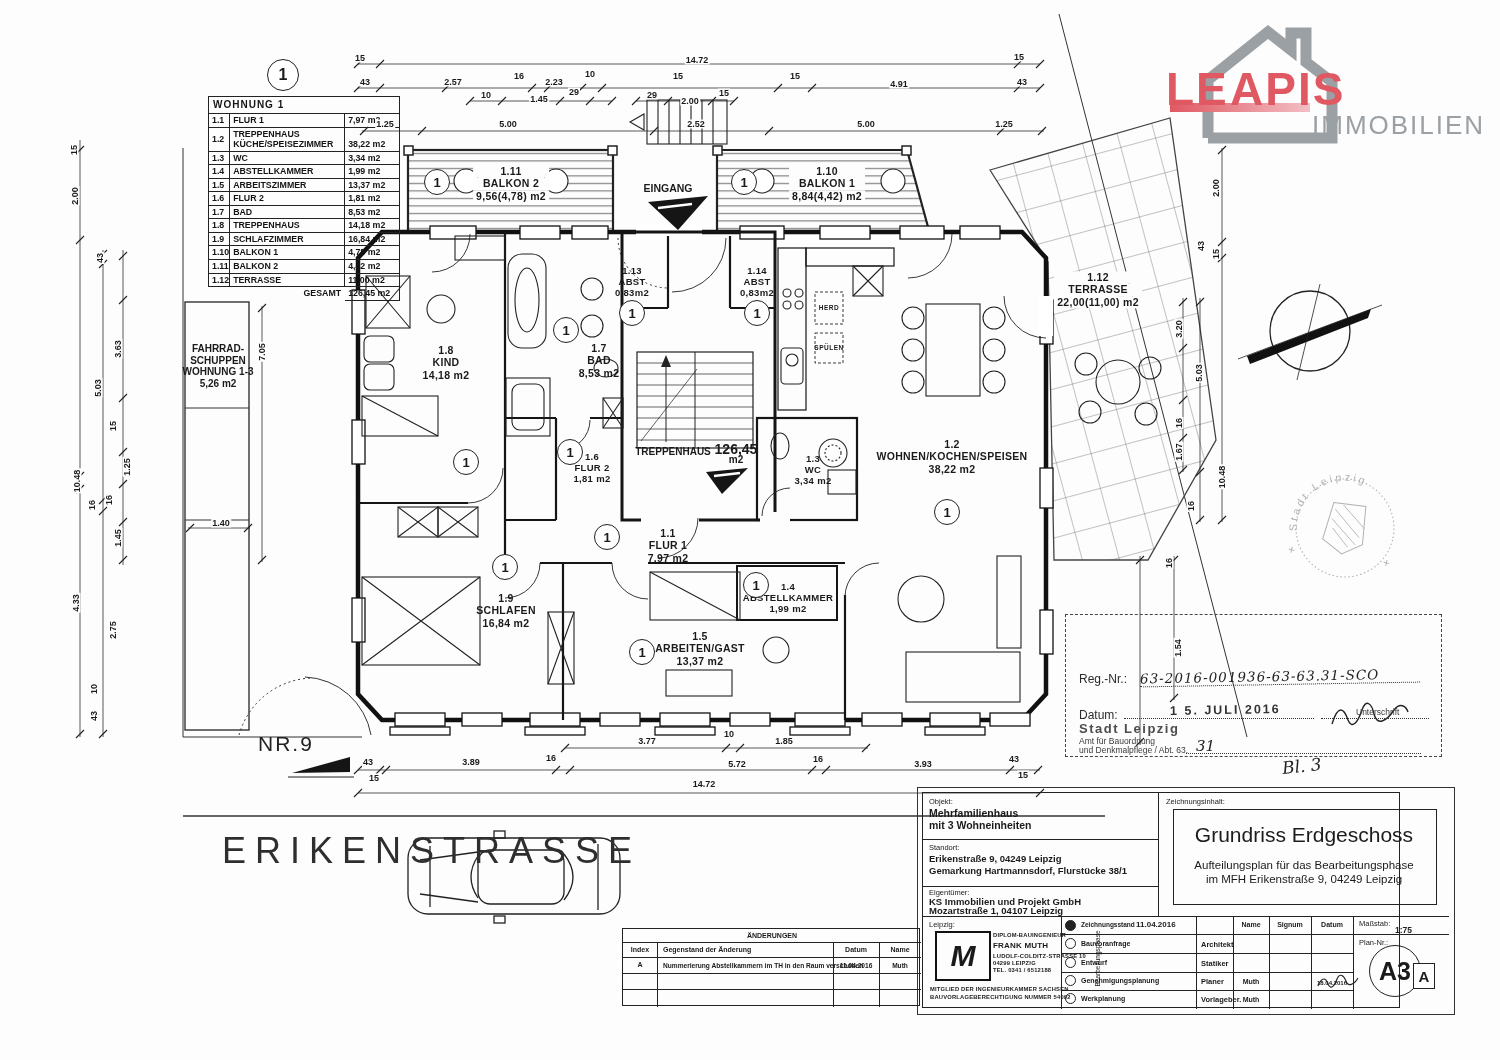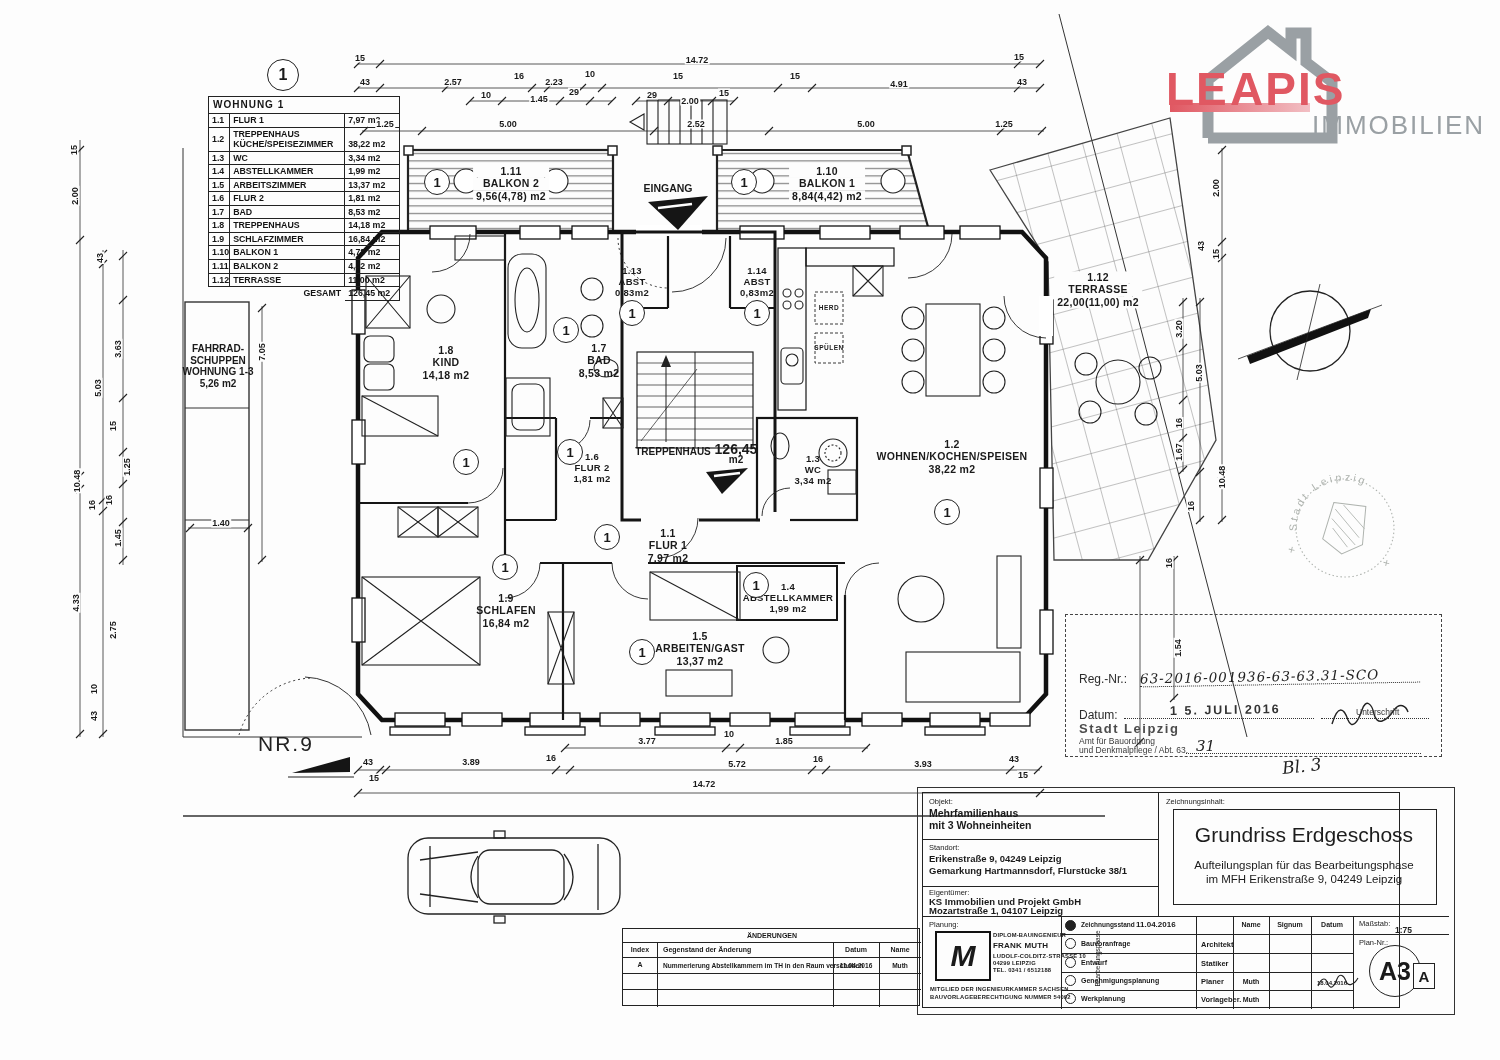--- a/index.html
+++ b/index.html
@@ -476,20 +476,21 @@
   <div class="plab" style="left:736px;top:460px;font-size:10px">m2</div>
   <div class="plab" style="left:829px;top:308px;font-size:6.5px;letter-spacing:.5px">HERD</div>
   <div class="plab" style="left:829px;top:348px;font-size:6.5px;letter-spacing:.5px">SPÜLEN</div>
   <div class="plab" style="left:218px;top:366px;font-size:10px">
     <span style="display:block">FAHRRAD-</span>
       <span style="display:block">SCHUPPEN</span>
     <span style="display:block">WOHNUNG 1-3</span>
       <span style="display:block">5,26 m2</span>
   </div>
   <span class="nr9" style="left:258px;top:732px">NR.9</span>
+  <span class="street" style="left:222px;top:830px">ERIKENSTRASSE</span>
 
   <div class="circ1" style="left:437px;top:182px">1</div>
   <div class="circ1" style="left:744px;top:182px">1</div>
   <div class="circ1" style="left:566px;top:330px">1</div>
   <div class="circ1" style="left:632px;top:313px">1</div>
   <div class="circ1" style="left:757px;top:313px">1</div>
   <div class="circ1" style="left:466px;top:462px">1</div>
   <div class="circ1" style="left:570px;top:452px">1</div>
   <div class="circ1" style="left:947px;top:512px">1</div>
   <div class="circ1" style="left:505px;top:567px">1</div>
@@ -603,21 +604,21 @@
     <span class="cell-lbl" style="left:6px;top:4px">Objekt:</span>
     <span class="t1" style="left:6px;top:14px">Mehrfamilienhaus</span>
     <span class="t1" style="left:6px;top:26px">mit 3 Wohneinheiten</span>
     <span class="cell-lbl" style="left:6px;top:50px">Standort:</span>
     <span class="t2" style="left:6px;top:60px">Erikenstraße 9, 04249 Leipzig</span>
     <span class="t2" style="left:6px;top:72px">Gemarkung Hartmannsdorf, Flurstücke 38/1</span>
     <span class="cell-lbl" style="left:6px;top:95px">Eigentümer:</span>
     <span class="t2" style="left:6px;top:103px">KS Immobilien und Projekt GmbH</span>
     <span class="t2" style="left:6px;top:112px">Mozartstraße 1, 04107 Leipzig</span>
 
-    <span class="cell-lbl" style="left:6px;top:127px">Planung:</span>
+    <span class="cell-lbl" style="left:6px;top:127px">Leipzig:</span>
     <div class="mbox">M</div>
     <span class="tiny" style="left:70px;top:139px">DIPLOM-BAUINGENIEUR</span>
     <span class="tiny b" style="left:70px;top:148px;font-size:8px">FRANK MUTH</span>
     <span class="tiny" style="left:70px;top:160px">LUDOLF-COLDITZ-STRASSE 10</span>
     <span class="tiny" style="left:70px;top:167px">04299 LEIPZIG</span>
     <span class="tiny" style="left:70px;top:174px">TEL. 0341 / 6512188</span>
     <span class="tiny" style="left:7px;top:193px">MITGLIED DER INGENIEURKAMMER SACHSEN</span>
     <span class="tiny" style="left:7px;top:201px">BAUVORLAGEBERECHTIGUNG NUMMER 54092</span>
 
     <span class="cell-lbl" style="left:243px;top:4px">Zeichnungsinhalt:</span>

